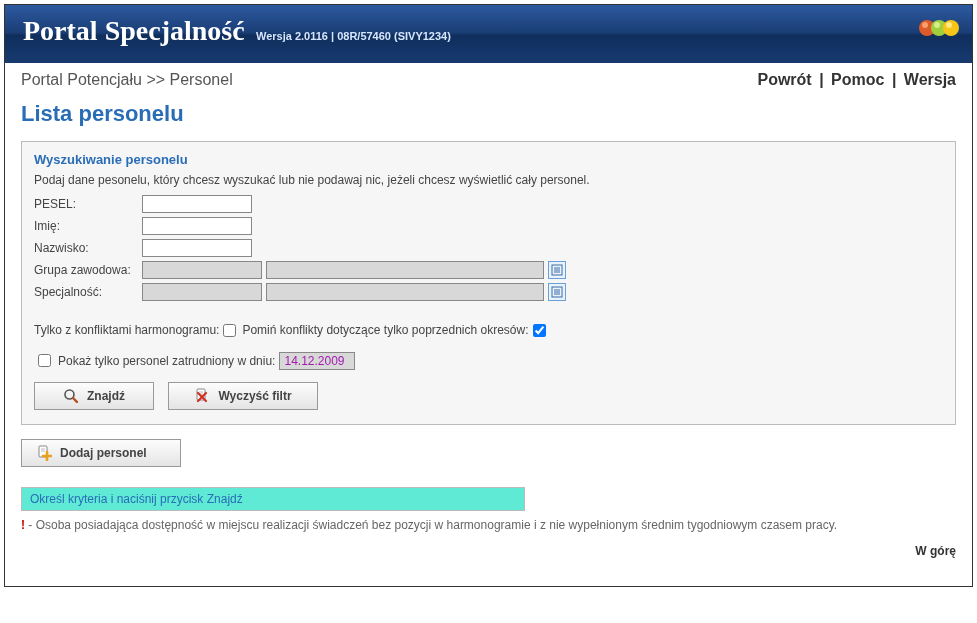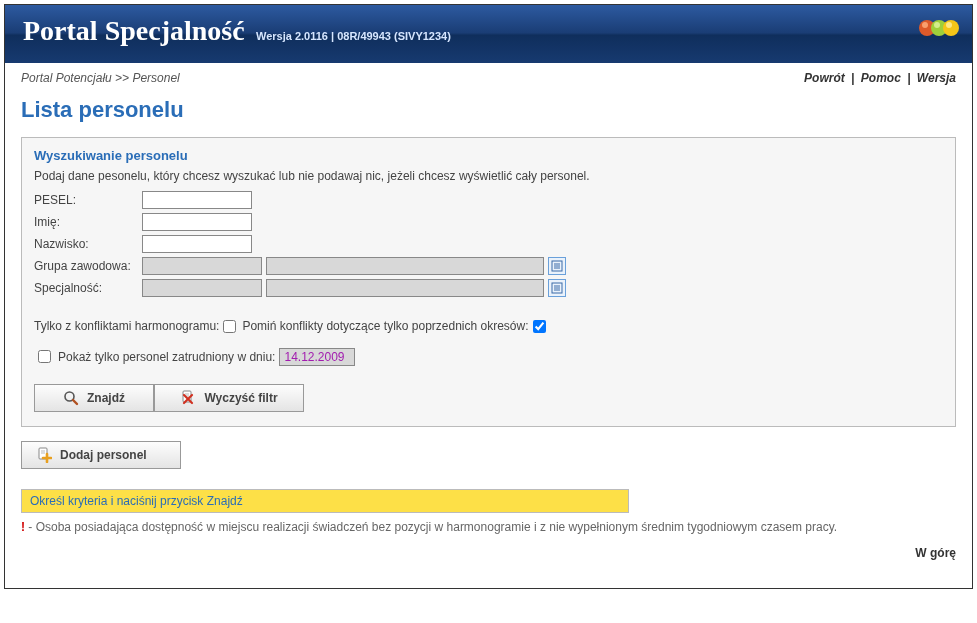--- a/index.html
+++ b/index.html
@@ -40,22 +40,21 @@
     position: absolute;
     right: 12px;
     top: 10px;
   }
   .topbar {
     display: flex;
     justify-content: space-between;
     align-items: center;
     padding: 8px 16px 4px 16px;
     color: #333;
-    font-size: 12px;
-    font-style: italic;
+    font-size: 16px;
   }
   .breadcrumb { color: #555; }
   .toplinks { font-weight: bold; color: #333; }
   .toplinks span { margin: 0 3px; }
   .toplinks a { color: #333; text-decoration: none; }
   .page-title {
     font-family: Verdana, sans-serif;
     font-size: 22px;
     font-weight: bold;
     color: #2a6db7;
@@ -137,22 +136,23 @@
   .date-input {
     border: 1px solid #888;
     background: #d8d8d8;
     height: 18px;
     width: 76px;
     padding: 0 4px;
     font-size: 12px;
     color: #a21caf;
   }
   .btn-row {
-    margin-top: 18px;
-    display: flex;
+    margin-top: 12px;
+    display: flex;
+    gap: 14px;
   }
   .btn {
     height: 28px;
     border: 1px solid #999;
     background: linear-gradient(to bottom, #fdfdfd, #e4e4e4);
     display: inline-flex;
     align-items: center;
     justify-content: center;
     gap: 8px;
     padding: 0 16px;
@@ -176,25 +176,25 @@
     gap: 8px;
     padding: 0 14px;
     font-size: 12px;
     font-weight: bold;
     color: #444;
     cursor: pointer;
   }
   .info-box {
     border: 1px solid #bbb;
     margin: 6px 16px 6px 16px;
-    width: 608px;
+    width: 504px;
     padding: 4px 8px;
     color: #2a6db7;
     font-size: 12px;
-    background: #fde047;
+    background: #5eead4;
   }
   .note {
     margin: 2px 16px 4px 16px;
     color: #666;
     font-size: 12px;
     line-height: 1.4;
   }
   .note .excl { color: #d00000; font-weight: bold; }
   .footer {
     text-align: right;
@@ -204,21 +204,21 @@
     font-size: 12px;
   }
 </style>
 </head>
 <body>
 
 <div class="page">
 
   <div class="header">
     <span class="header-title">Portal Specjalność</span>
-    <span class="header-version">Wersja 2.0116 | 08R/49943 (SIVY1234)</span>
+    <span class="header-version">Wersja 2.0116 | 08R/57460 (SIVY1234)</span>
     <span class="balls">
       <svg width="44" height="26">
         <circle cx="11" cy="13" r="8" fill="#dd5a2a"></circle>
         <circle cx="9" cy="10" r="3" fill="#ffb080" opacity="0.8"></circle>
         <circle cx="23" cy="13" r="8" fill="#9fcf3a"></circle>
         <circle cx="21" cy="10" r="3" fill="#e0f5a0" opacity="0.8"></circle>
         <circle cx="35" cy="13" r="8" fill="#f5c518"></circle>
         <circle cx="33" cy="10" r="3" fill="#fff0a0" opacity="0.8"></circle>
       </svg>
     </span>

